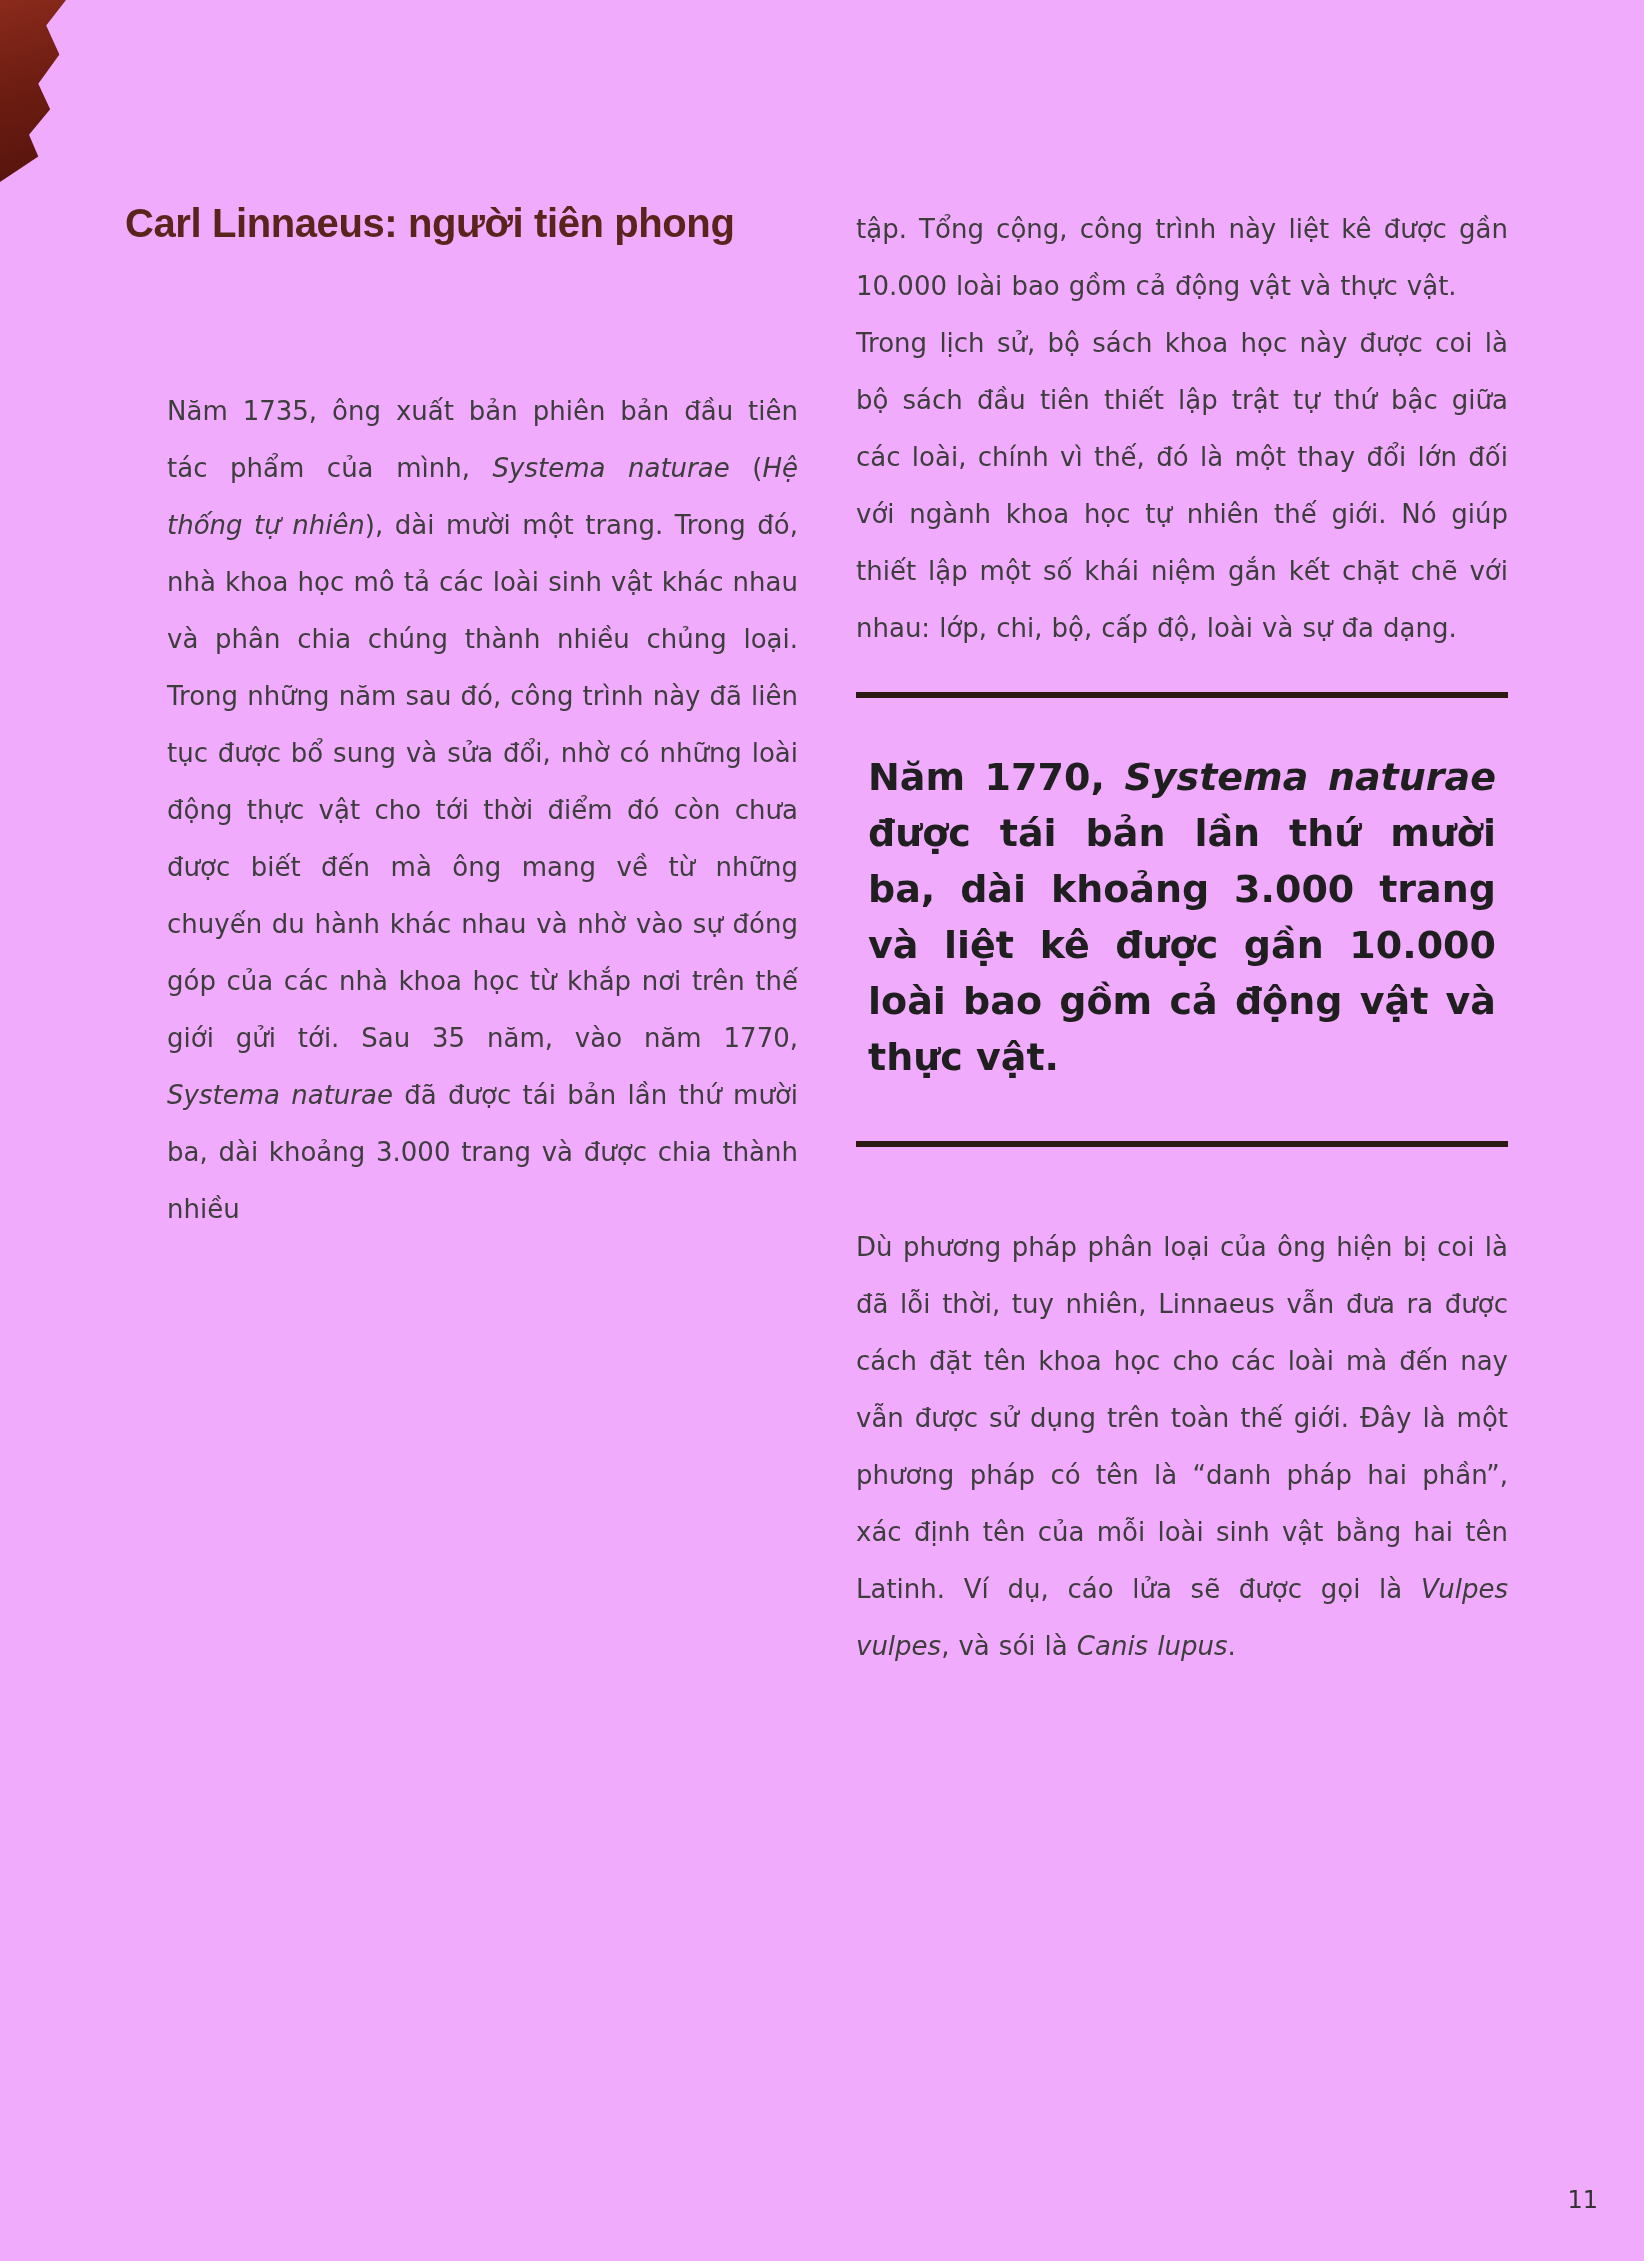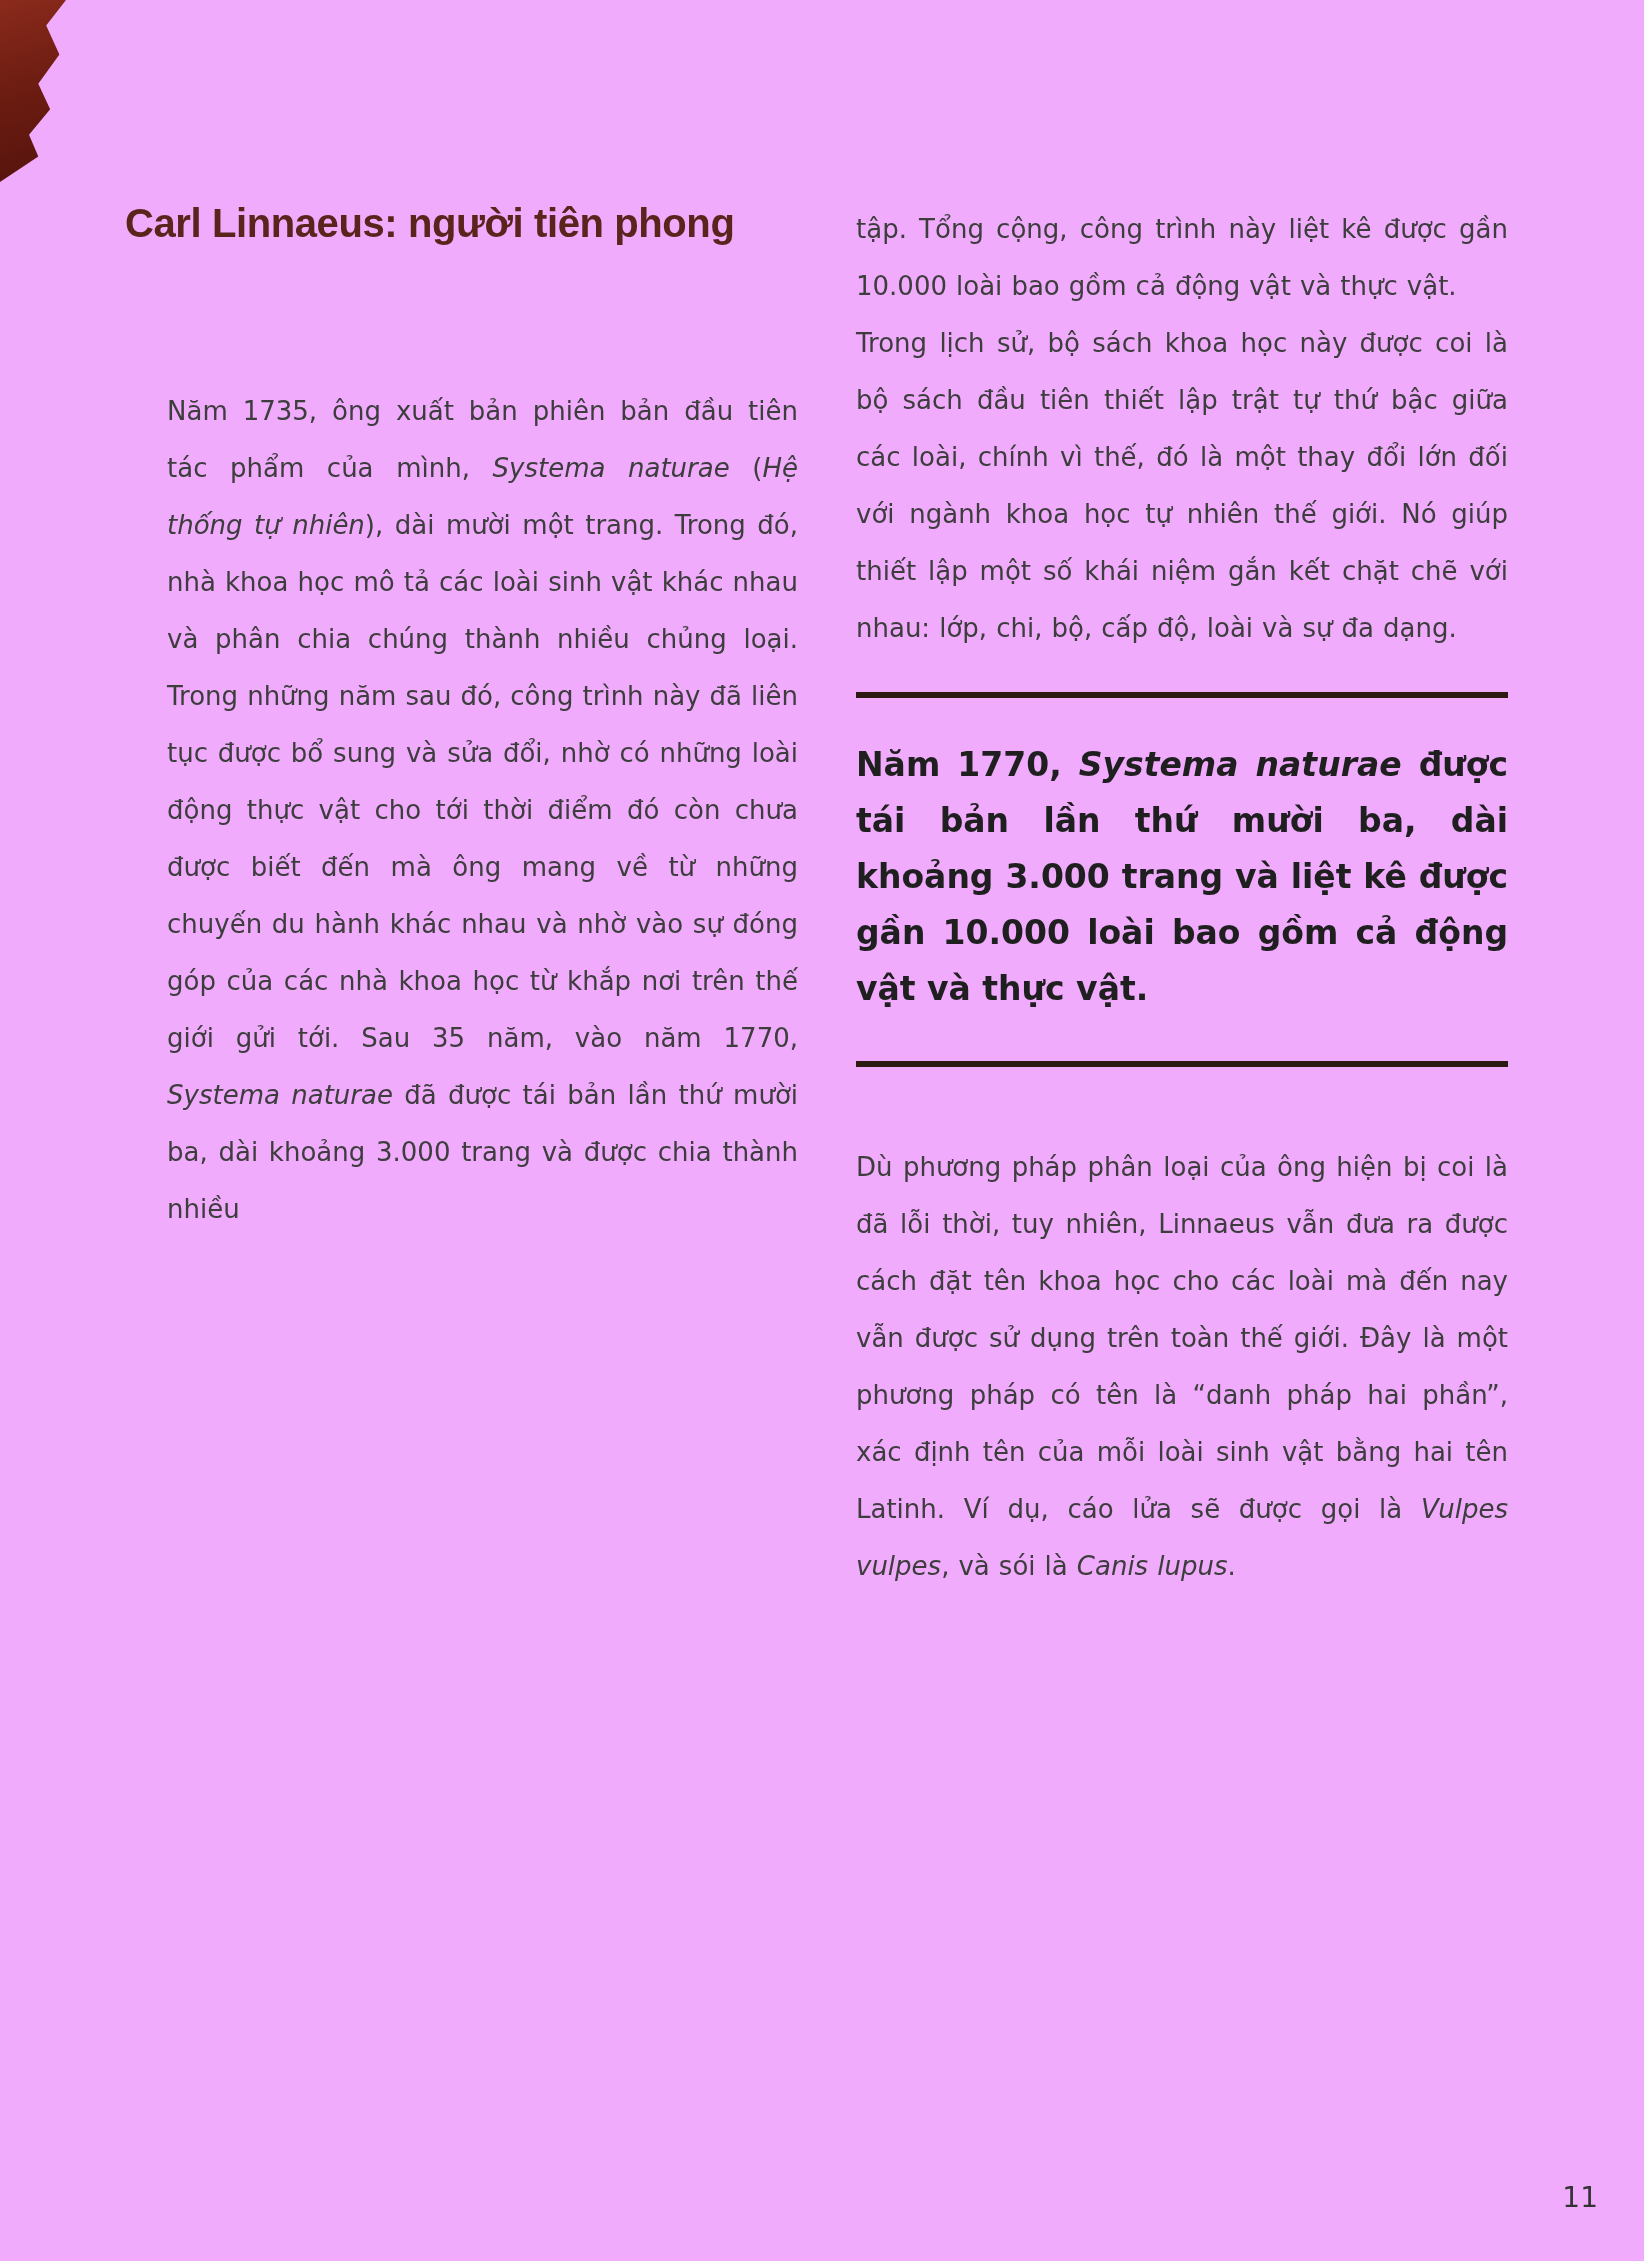--- a/index.html
+++ b/index.html
@@ -54,33 +54,33 @@
   }
   .body-par.cont { text-align-last: justify; margin-left: 42px; }
 
   .pullquote {
     margin: 35px 0 72px 0;
     border-top: 6.8px solid #2c1a12;
     border-bottom: 6.8px solid #2c1a12;
     padding: 39px 0 44px 0;
   }
   .quote-text {
-    margin: 0;
-    font-size: 33px;
+    margin: 12px;
+    font-size: 38px;
     line-height: 56px;
     font-weight: 700;
     color: #1f1f1f;
     text-align: justify;
   }
 
   .page-number {
     position: absolute;
     right: 47px;
     bottom: 47px;
-    font-size: 28px;
+    font-size: 24px;
     color: #333333;
   }
 </style>
 </head>
 <body>
 
 <div class="page">
 
   <div class="corner-mark"></div>
 

